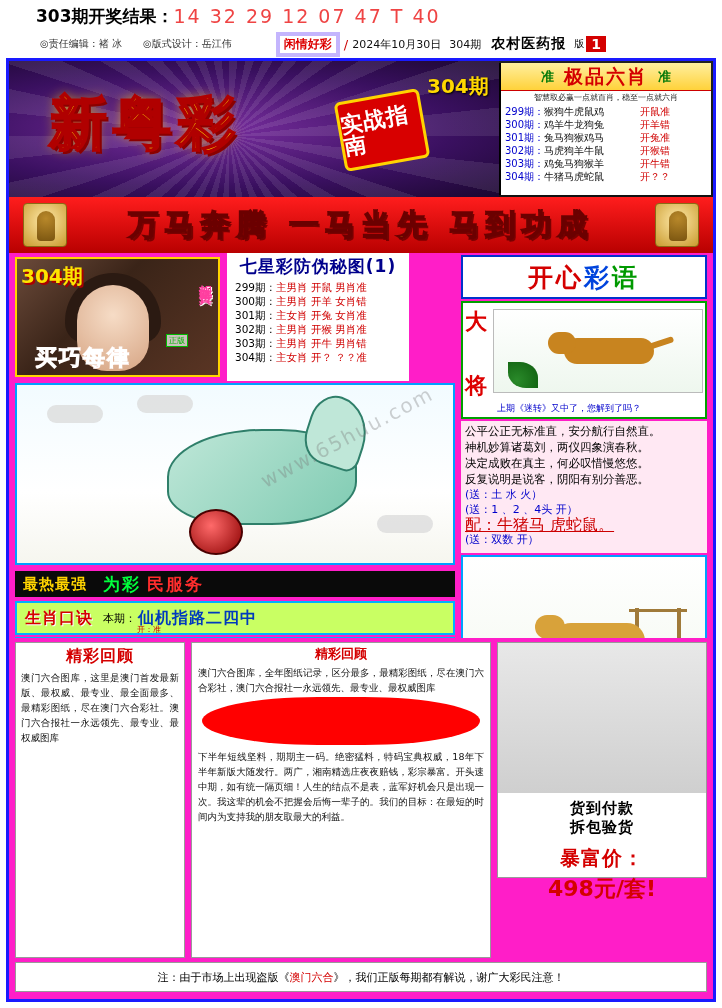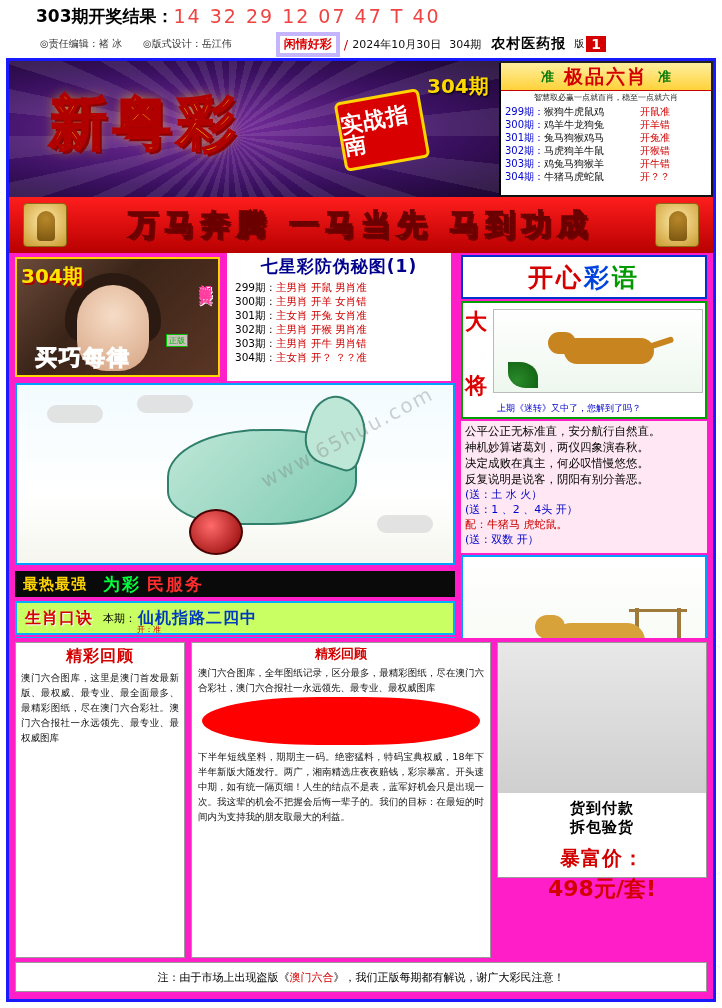--- a/index.html
+++ b/index.html
@@ -148,21 +148,21 @@
   }
   .girl-zheng {
     position:absolute; right:30px; bottom:28px; font-size:8px; color:#0b0; border:1px solid #0b0; padding:0 2px; background:rgba(255,255,255,.7);
   }
   .girl-bottom {
     position:absolute; left:18px; bottom:2px; font-size:22px; font-weight:bold; color:#ff2a00;
     -webkit-text-stroke:1px #fff; letter-spacing:2px;
   }
 
   .sevenstar {
-    position:absolute; left:218px; top:0px; width:224px; height:128px;
+    position:absolute; left:218px; top:0px; width:182px; height:128px;
     background:#fff;
   }
   .ss-title {
     text-align:center; font-size:17px; font-weight:bold; color:#00008c; padding-top:2px;
     letter-spacing:1px;
   }
   .ss-list { padding:2px 6px 0 8px; }
   .ss-row { font-size:10.5px; line-height:14px; color:#111; white-space:nowrap;}
   .ss-row .q { color:#000; }
   .ss-row .k { color:#d00000; }
@@ -197,21 +197,21 @@
   .dog:after{ content:""; position:absolute; right:-20px; top:2px; width:26px; height:6px; border-radius:3px; background:#c8841f; transform:rotate(-18deg); }
   .leaf { position:absolute; left:14px; bottom:4px; width:30px; height:26px; background:radial-gradient(circle at 30% 70%, #2a8a2a, #0e5c0e); border-radius:0 60% 0 60%; }
   .cartoon .cap { position:absolute; left:34px; bottom:2px; font-size:9px; color:#0000cc; }
 
   .poem {
     position:absolute; left:452px; top:168px; width:246px; height:132px;
     background:#ffe8f3; padding:2px 4px;
   }
   .poem .ln { font-size:11.5px; color:#000; line-height:16px; }
   .poem .hint { font-size:11px; color:#0000cc; line-height:15px; }
-  .poem .hint2 { font-size:11px; color:#cc0000; line-height:15px; }
+  .poem .hint2 { font-size:16px; color:#cc0000; line-height:15px;text-decoration:underline; }
 
   .bigpic {
     position:absolute; left:6px; top:130px; width:440px; height:182px;
     border:2px solid #00a0ff; background:#ffffff; overflow:hidden;
   }
   .bp-sky { position:absolute; inset:0; background:linear-gradient(180deg,#f2fbff 0%, #ffffff 60%, #f6f6ef 100%); }
   .bp-horse {
     position:absolute; left:150px; top:44px; width:190px; height:96px;
     background:linear-gradient(135deg,#bfe7d8,#7fcbb2);
     border:2px solid #2f7f6a; border-radius:50% 40% 45% 35%;

